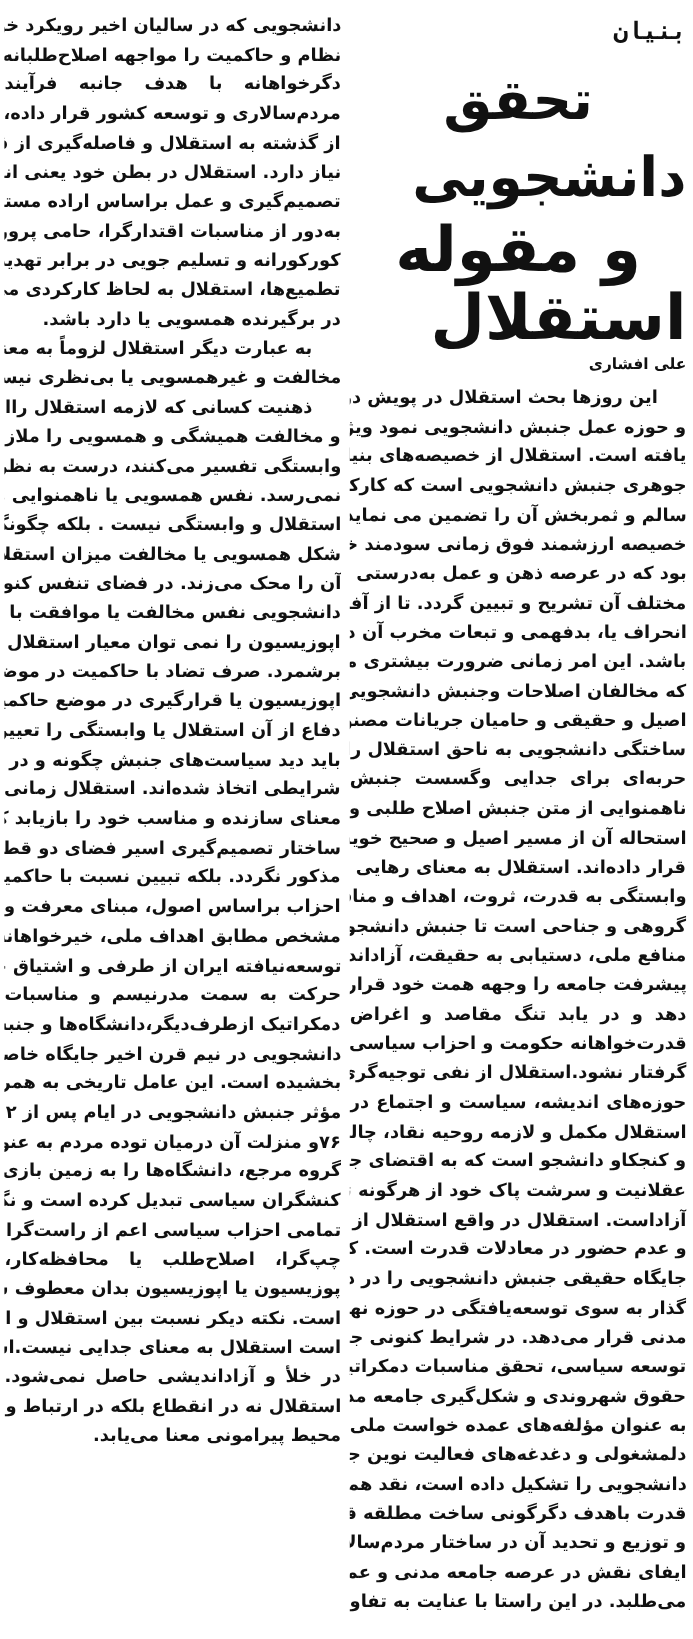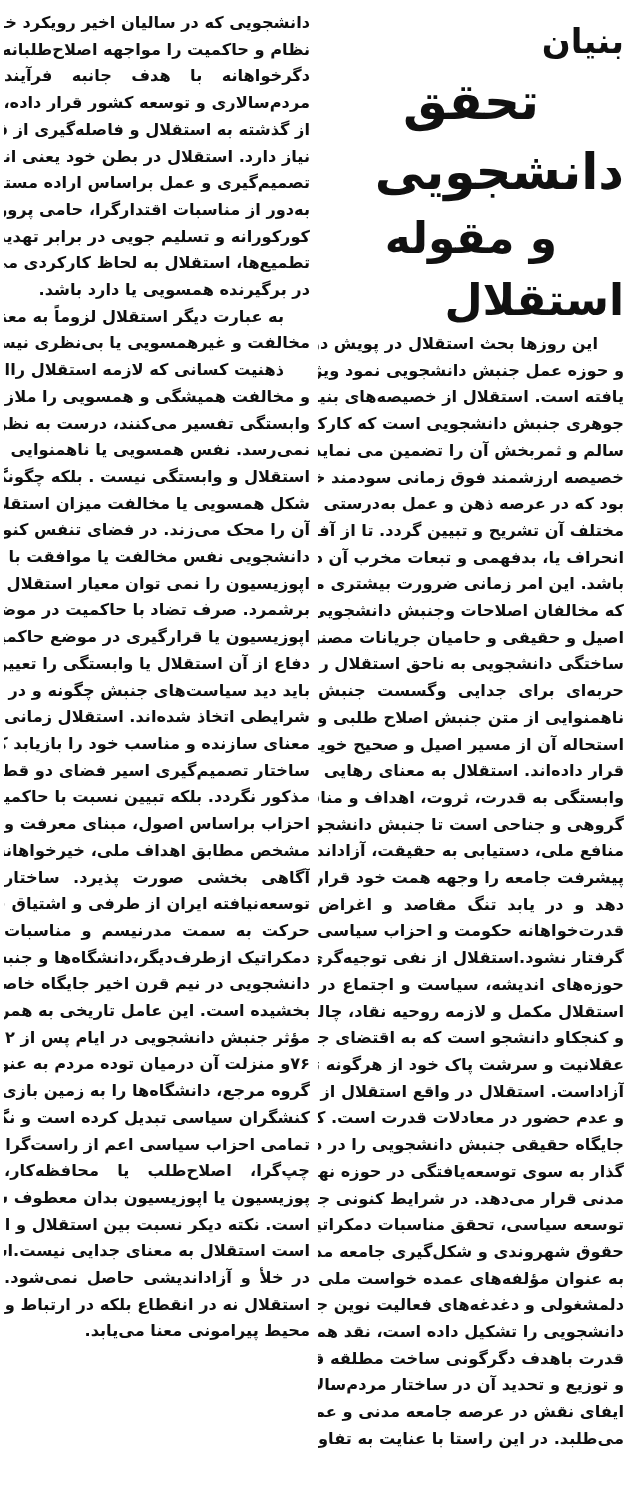--- a/index.html
+++ b/index.html
@@ -19,43 +19,44 @@
   }
   .col-right { right: 6px; width: 306px; }
   .col-left { left: 4px; width: 306px; top: 10px; }
   .col-divider {
     position: absolute; left: 314px; top: 0; width: 1px; height: 1490px; background: transparent;
   }
   .headline {
     text-align: center; direction: rtl; margin: 0; padding: 0;
     font-family: "DejaVu Sans", sans-serif; font-weight: bold; color: #111;
   }
-  .h1 { font-size: 34px; line-height: 52px; padding-top: 15px; }
+  .h1 { font-size: 22px; line-height: 52px; padding-top: 4px; font-family: Liberation Mono, monospace; }
   .h2 { font-size: 50px; line-height: 70px; letter-spacing: -1px; }
-  .h3 { font-size: 44px; line-height: 62px; }
+  .h3 { font-size: 57px; line-height: 62px; }
   .byline {
     font-size: 14px; line-height: 22px; text-align: center; font-weight: bold;
     padding-left: 80px; margin-bottom: 6px;
   }
   .line {
     display: block; font-size: 16.2px; line-height: 26.7px; white-space: nowrap;
     overflow: hidden; text-align: justify; text-align-last: justify;
   }
   .line.last { text-align-last: right; }
   .line.indent { padding-right: 26px; }
 </style>
 </head>
 <body>
 
 <div class="page">
 
   <div class="col col-right">
     <h1 class="headline h1">بنیان</h1>
     <h1 class="headline h2">تحقق دانشجویی</h1>
     <h1 class="headline h3">و مقوله استقلال</h1>
+    <div class="byline">علی افشاری</div>
     <div id="right-body">
         <span class="line indent last">این روزها بحث استقلال در پویش درونی</span>
         <span class="line">و حوزه عمل جنبش دانشجویی نمود ویژه‌ای</span>
         <span class="line">یافته است. استقلال از خصیصه‌های بنیادین و</span>
         <span class="line">جوهری جنبش دانشجویی است که کارکرد</span>
         <span class="line">سالم و ثمربخش آن را تضمین می نماید.</span>
         <span class="line">خصیصه ارزشمند فوق زمانی سودمند خواهد</span>
         <span class="line">بود که در عرصه ذهن و عمل به‌درستی وجوه</span>
         <span class="line">مختلف آن تشریح و تبیین گردد. تا از آفت</span>
         <span class="line">انحراف یا، بدفهمی و تبعات مخرب آن در امان</span>
@@ -129,21 +130,20 @@
           <span class="line">برشمرد. صرف تضاد با حاکمیت در موضع</span>
           <span class="line">اپوزیسیون یا قرارگیری در موضع حاکمیت و</span>
           <span class="line">دفاع از آن استقلال یا وابستگی را تعیین نمی‌کند.</span>
           <span class="line">باید دید سیاست‌های جنبش چگونه و در چه</span>
           <span class="line">شرایطی اتخاذ شده‌اند. استقلال زمانی می‌تواند</span>
           <span class="line">معنای سازنده و مناسب خود را بازیابد که</span>
           <span class="line">ساختار تصمیم‌گیری اسیر فضای دو قطبی</span>
           <span class="line">مذکور نگردد. بلکه تبیین نسبت با حاکمیت، یا</span>
           <span class="line">احزاب براساس اصول، مبنای معرفت و استراتژی</span>
           <span class="line">مشخص مطابق اهداف ملی، خیرخواهانه و</span>
-          <span class="line">آگاهی بخشی صورت پذیرد. ساختار</span>
           <span class="line">توسعه‌نیافته ایران از طرفی و اشتیاق جامعه در</span>
           <span class="line">حرکت به سمت مدرنیسم و مناسبات</span>
           <span class="line">دمکراتیک ازطرف‌دیگر،دانشگاه‌ها و جنبش</span>
           <span class="line">دانشجویی در نیم قرن اخیر جایگاه خاصی</span>
           <span class="line">بخشیده است. این عامل تاریخی به همراه نقش</span>
           <span class="line">مؤثر جنبش دانشجویی در ایام پس از ۲ خرداد</span>
           <span class="line">۷۶و منزلت آن درمیان توده مردم به عنوان یک</span>
           <span class="line">گروه مرجع، دانشگاه‌ها را به زمین بازی عمده</span>
           <span class="line">کنشگران سیاسی تبدیل کرده است و نگاه</span>
           <span class="line">تمامی احزاب سیاسی اعم از راست‌گرا یا</span>

